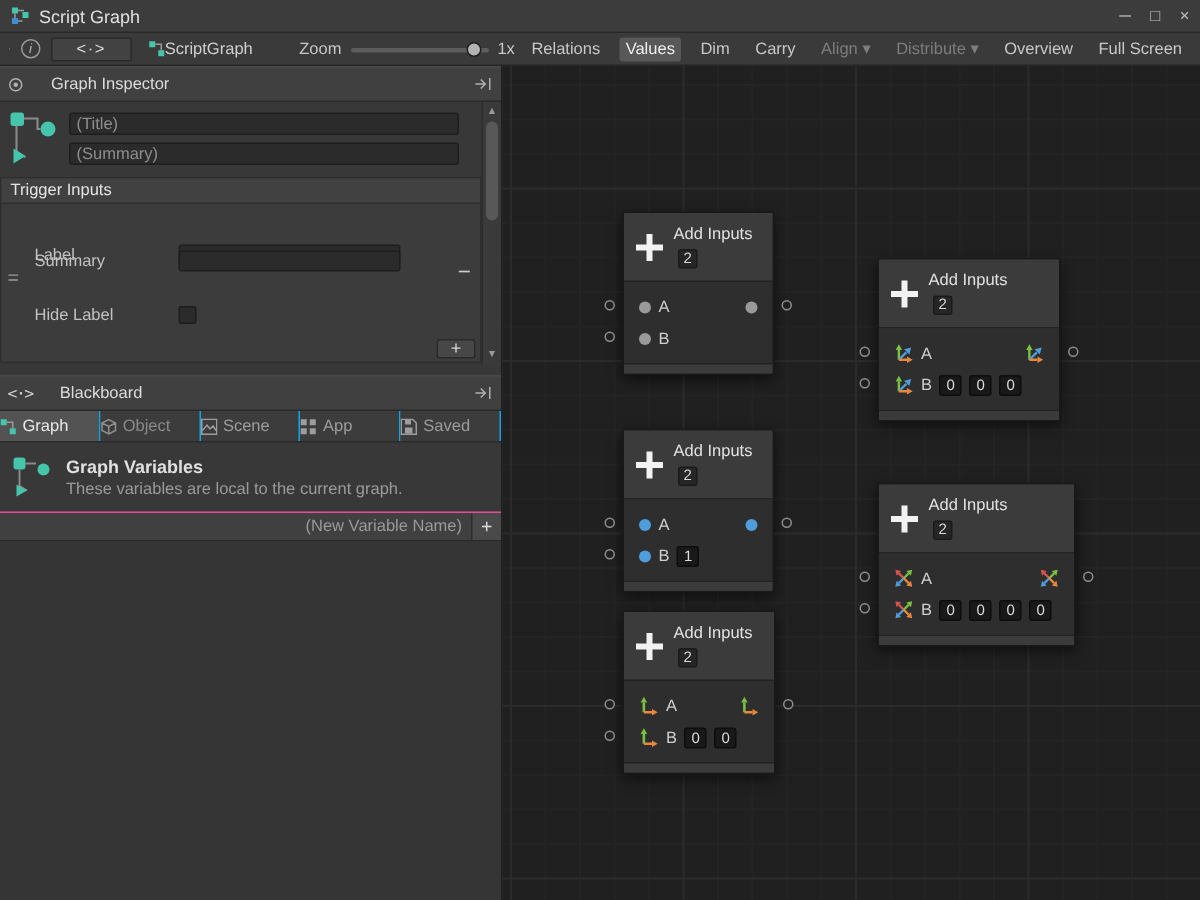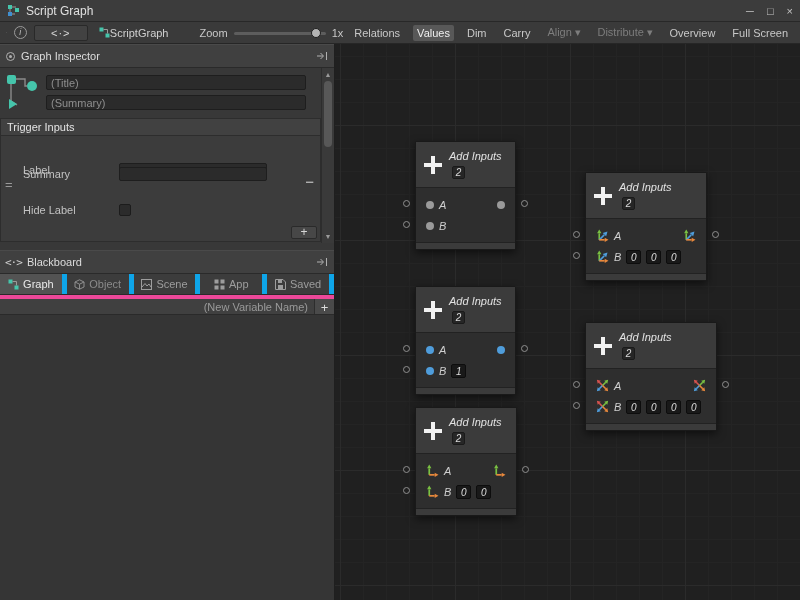--- a/index.html
+++ b/index.html
@@ -20,62 +20,62 @@
   .slider{position:relative;width:92px;height:12px}
   .slider .track{position:absolute;left:0;right:0;top:5px;height:3px;background:#5d5d5d;border-radius:2px}
   .slider .handle{position:absolute;top:1px;left:84%;width:10px;height:10px;border-radius:50%;background:#b4b4b4;border:1px solid #1f1f1f}
   .tb-buttons{margin-left:auto;display:flex;align-items:center;gap:9px;padding-right:2px}
   .tbtn{padding:2px 4px;border-radius:2px;white-space:nowrap}
   .tbtn.active{background:#585858;color:#efefef}
   .tbtn.disabled{color:#7d7d7d}
 
   
   .left{position:absolute;top:44px;left:0;width:335px;bottom:0;background:#383838;border-right:1px solid #1f1f1f;display:flex;flex-direction:column}
-  .shead{height:18px;flex:none;background:#404040;border-top:1px solid #4a4a4a;border-bottom:1px solid #2a2a2a;display:flex;align-items:center;gap:5px;padding:11px 5px;color:#dcdcdc}
+  .shead{height:18px;flex:none;background:#404040;border-top:1px solid #4a4a4a;border-bottom:1px solid #2a2a2a;display:flex;align-items:center;gap:18px;padding:11px 5px;color:#dcdcdc}
   .shead .dock{margin-left:auto}
   .insp-body{position:relative;height:175px;flex:none}
   .field{position:absolute;left:46px;width:260px;height:15px;background:#2b2b2b;border:1px solid #1e1e1e;border-radius:2px;color:#cfcfcf;font-size:11px;padding:0 4px;font-family:"Liberation Sans",sans-serif}
   .field::placeholder{color:#8e8e8e}
   .trigger-group{position:absolute;left:0;right:13px;top:50px;height:124px;background:#3c3c3c;border:1px solid #2d2d2d}
   .tg-head{height:17px;border-bottom:1px solid #2d2d2d;background:#414141;display:flex;align-items:center;padding:0 6px;color:#e4e4e4;font-weight:normal}
   .tg-row{position:absolute;left:0;right:0;height:18px;display:flex;align-items:center}
   .tg-row .lbl{width:118px;padding-left:22px;color:#c2c2c2}
   .tg-input{width:148px;height:14px;background:#2b2b2b;border:1px solid #1e1e1e;border-radius:2px;color:#cfcfcf;font-size:11px;padding:0 3px;font-family:"Liberation Sans",sans-serif}
   .checkbox{width:12px;height:12px;background:#2b2b2b;border:1px solid #1c1c1c;border-radius:2px}
   .drag-handle{position:absolute;left:4px;top:58px;color:#9a9a9a;font-size:13px}
   .minus-btn{position:absolute;right:6px;top:56px;color:#cecece;font-size:15px;line-height:14px}
   .list-footer{position:absolute;right:3px;bottom:2px;width:26px;height:13px;background:#474747;border:1px solid #2a2a2a;border-radius:2px;color:#d8d8d8;text-align:center;line-height:11px;font-size:12px}
   .vscroll{position:absolute;right:0;top:0;width:13px;height:175px;background:#3a3a3a;border-left:1px solid #2d2d2d;display:flex;flex-direction:column;align-items:center;font-size:7px;color:#9a9a9a}
   .vscroll .thumb{position:absolute;left:2px;top:13px;width:8px;height:66px;background:#585858;border-radius:4px}
   .vscroll .up{margin-top:3px}
   .vscroll .down{position:absolute;bottom:3px}
   .spacer7{height:7px;flex:none}
   .bb-icon{color:#d0d0d0;letter-spacing:-1px;font-size:11px;font-family:"DejaVu Sans Mono",monospace}
   .tabs{height:21px;flex:none;display:flex;border-bottom:1px solid #2a2a2a;background:#383838}
-  .tab{flex:1;display:flex;align-items:center;justify-content:center;gap:4px;border-right:5px solid #0ea5e9;background:#3c3c3c;color:#9d9d9d;cursor:default}
+  .tab{flex:1;display:flex;align-items:center;justify-content:flex-start;gap:4px;border-right:1px solid #0ea5e9;background:#3c3c3c;color:#9d9d9d;cursor:default}
   .tab.active{background:#535353;color:#eaeaea}
   .tab.dim{color:#8a8a8a}
   .gvars{height:46px;flex:none;position:relative}
   .gvars .t1{position:absolute;left:44px;top:9px;font-size:12px;color:#e0e0e0;font-weight:bold}
   .gvars .t2{position:absolute;left:44px;top:25px;color:#9b9b9b}
-  .newvar{height:20px;flex:none;display:flex;background:#404040;border-top:4px solid #ec4899;border-bottom:1px solid #2a2a2a}
+  .newvar{height:20px;flex:none;display:flex;background:#404040;border-top:1px solid #ec4899;border-bottom:1px solid #2a2a2a}
   .newvar input{flex:1;background:transparent;border:none;outline:none;color:#cfcfcf;text-align:right;padding:0 6px;font-size:11px;font-family:"Liberation Sans",sans-serif}
   .newvar input::placeholder{color:#9a9a9a}
   .newvar .addbox{width:20px;border-left:1px solid #2d2d2d;background:#4a4a4a;color:#ddd;text-align:center;line-height:18px;font-size:13px}
   .var-list{flex:1;background:#353535}
 
   
   .canvas{position:absolute;top:44px;left:335px;right:0;bottom:0;background-color:#202020;
     background-image:
       linear-gradient(#2b2b2b 1px,transparent 1px),
       linear-gradient(90deg,#2b2b2b 1px,transparent 1px),
       linear-gradient(#242424 1px,transparent 1px),
       linear-gradient(90deg,#242424 1px,transparent 1px);
     background-size:115px 115px,115px 115px,23px 23px,23px 23px;
-    background-position:5px 81px,5px 81px,5px 81px,5px 81px;font-style:italic;}
+    background-position:5px 81px,5px 81px,5px 81px,5px 81px;}
   .node{position:absolute;background:#2e2e2e;border:1px solid #191919;border-radius:2px;box-shadow:0 3px 9px rgba(0,0,0,.55)}
   .nhead{background:#3b3b3b;border-bottom:1px solid #222;display:flex;align-items:center;gap:7px;padding:7px 8px;min-height:46px}
   .nplus{width:18px;height:18px;flex:none;
     background:linear-gradient(#f2f2f2,#f2f2f2) center/100% 4px no-repeat,
                linear-gradient(#f2f2f2,#f2f2f2) center/4px 100% no-repeat}
   .ntitle{width:54px;line-height:1.2;color:#e2e2e2;font-size:11px}
   .badge{display:inline-block;min-width:13px;height:13px;background:#262626;border:1px solid #1a1a1a;border-radius:2px;color:#d8d8d8;text-align:center;line-height:12px;font-size:10px;margin-left:3px;vertical-align:-2px}
   .nbody{padding:6px 0}
   .nrow{position:relative;height:21px;display:flex;align-items:center;gap:5px;padding:0 10px}
   .nlabel{color:#cfcfcf}
@@ -238,20 +238,30 @@
     <div class="tab">
       <svg width="11" height="11" viewBox="0 0 11 11">
         <path d="M0.5 0.5 H8 L10.5 3 V10.5 H0.5 Z" stroke="#9d9d9d" fill="none"></path>
           <rect x="3" y="6" width="5" height="4" fill="#9d9d9d"></rect>
           <rect x="3" y="1" width="4" height="3" fill="#9d9d9d"></rect>
       </svg>
       <span>Saved</span>
     </div>
   </div>
 
+  <div class="gvars">
+    <svg width="26" height="28" viewBox="0 0 26 28" style="position:absolute;left:8px;top:9px">
+      <rect x="1" y="1" width="8" height="8" rx="2" fill="#45c5ab"></rect>
+      <circle cx="21" cy="9" r="4" fill="#45c5ab"></circle>
+      <path d="M9 5 H16 M5 9 V20 L10 23" stroke="#8a8a8a" fill="none" stroke-width="1.3"></path>
+      <path d="M3 19 L10 23 L3 27 Z" fill="#45c5ab"></path>
+    </svg>
+    <div class="t1">Graph Variables</div>
+    <div class="t2">These variables are local to the current graph.</div>
+  </div>
 
   <div class="newvar">
     <input placeholder="(New Variable Name)" style="">
     <span class="addbox">+</span>
   </div>
 
   <div class="var-list"></div>
 </div>
 
 <div class="canvas">

